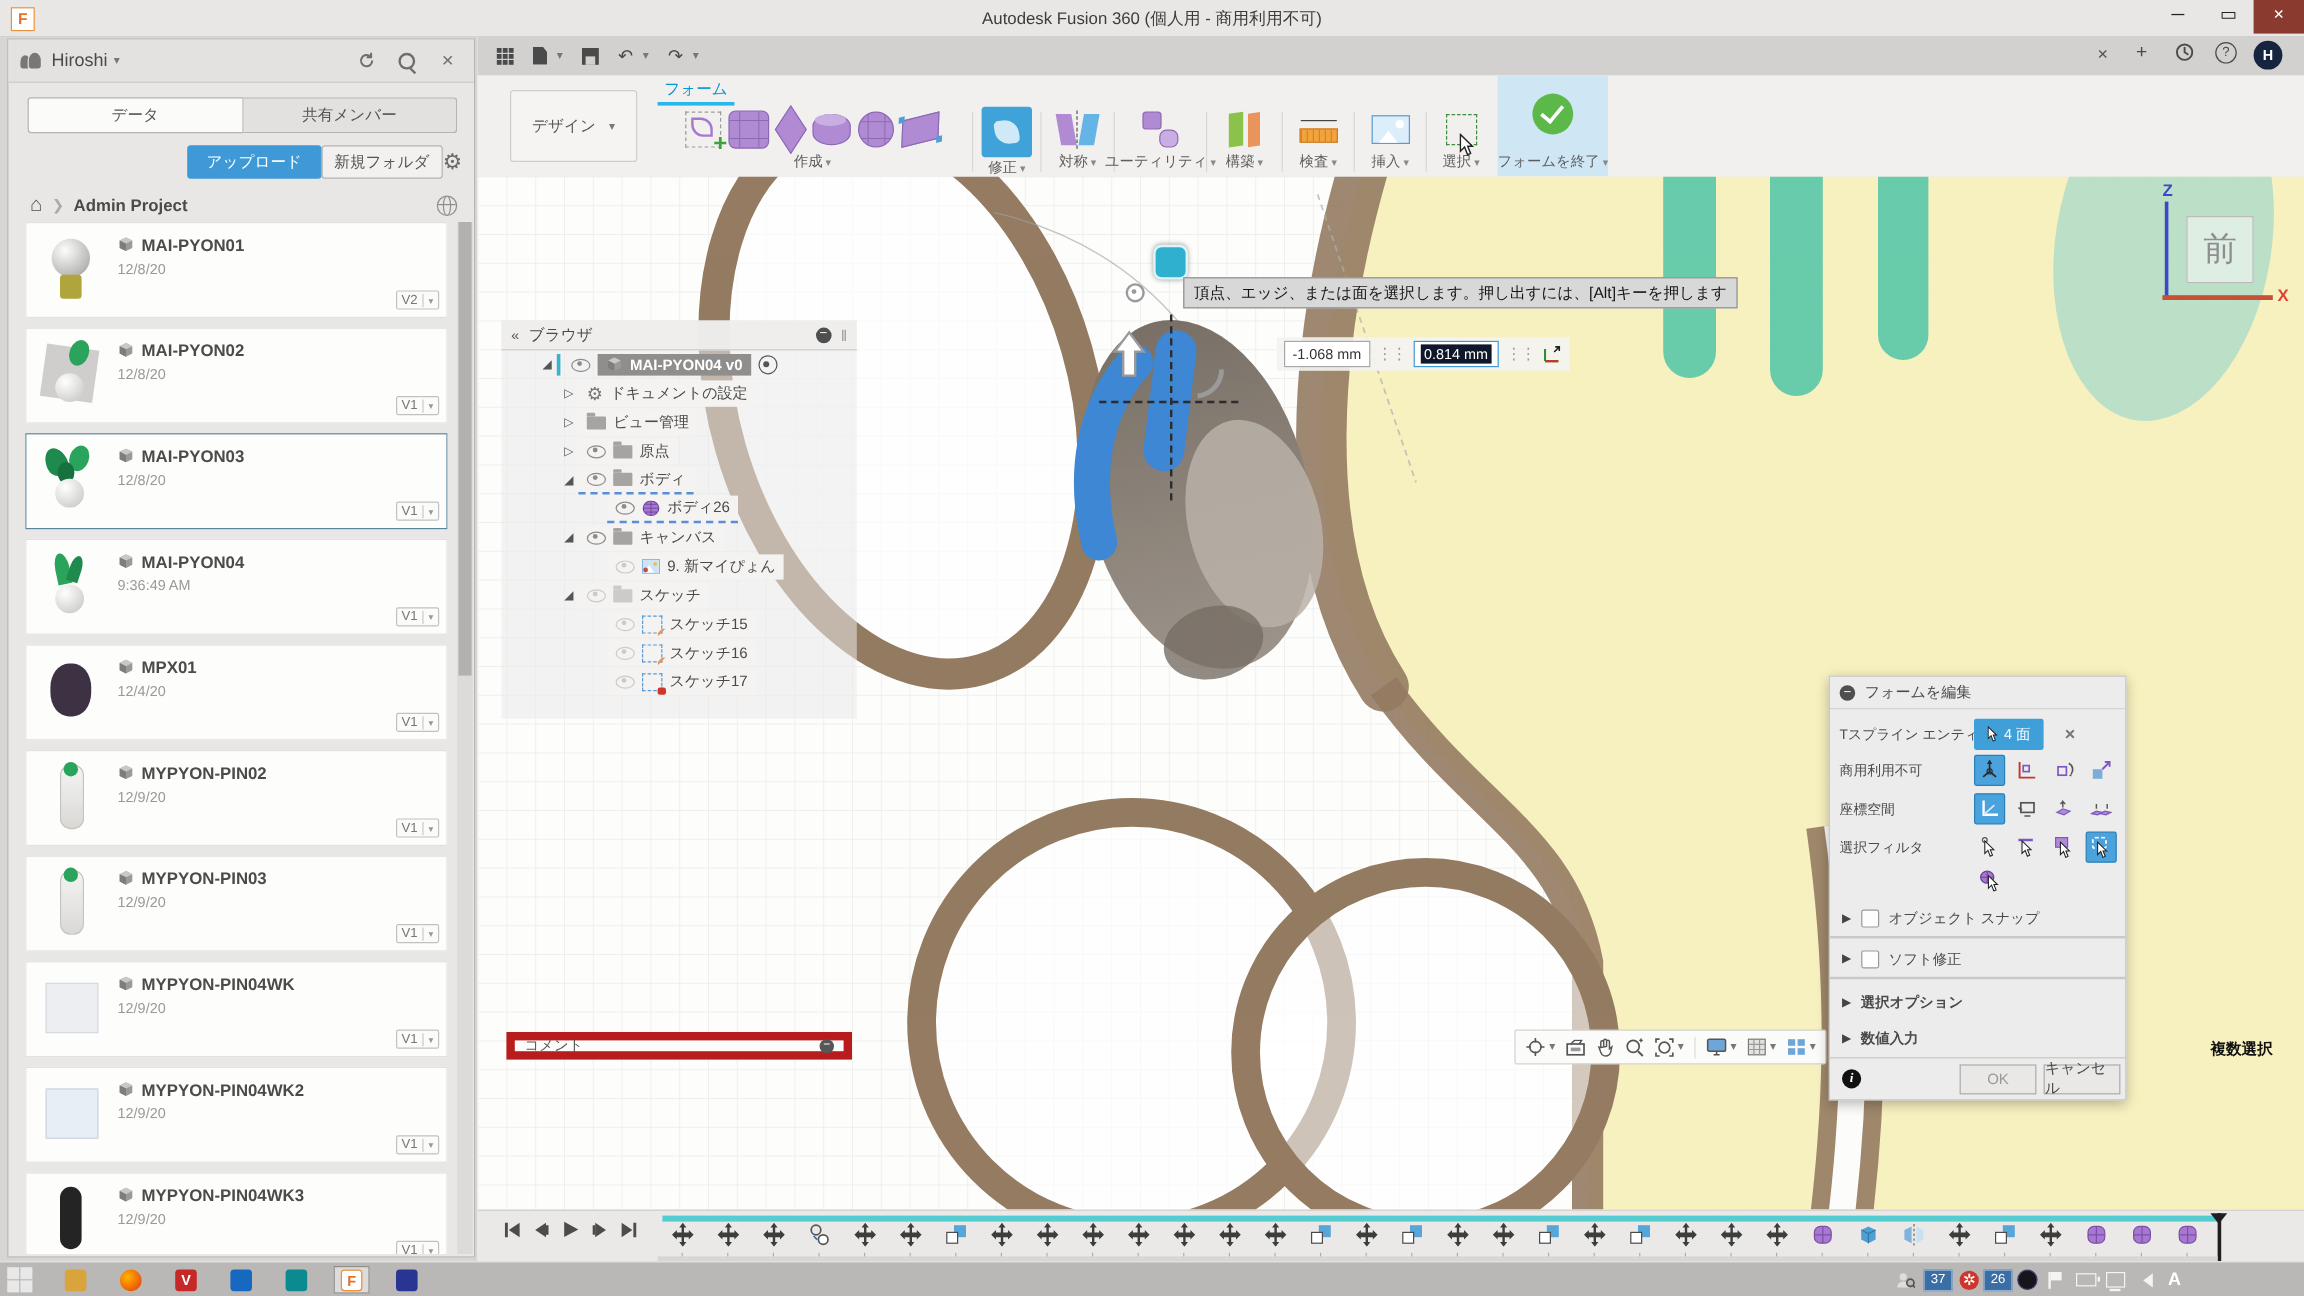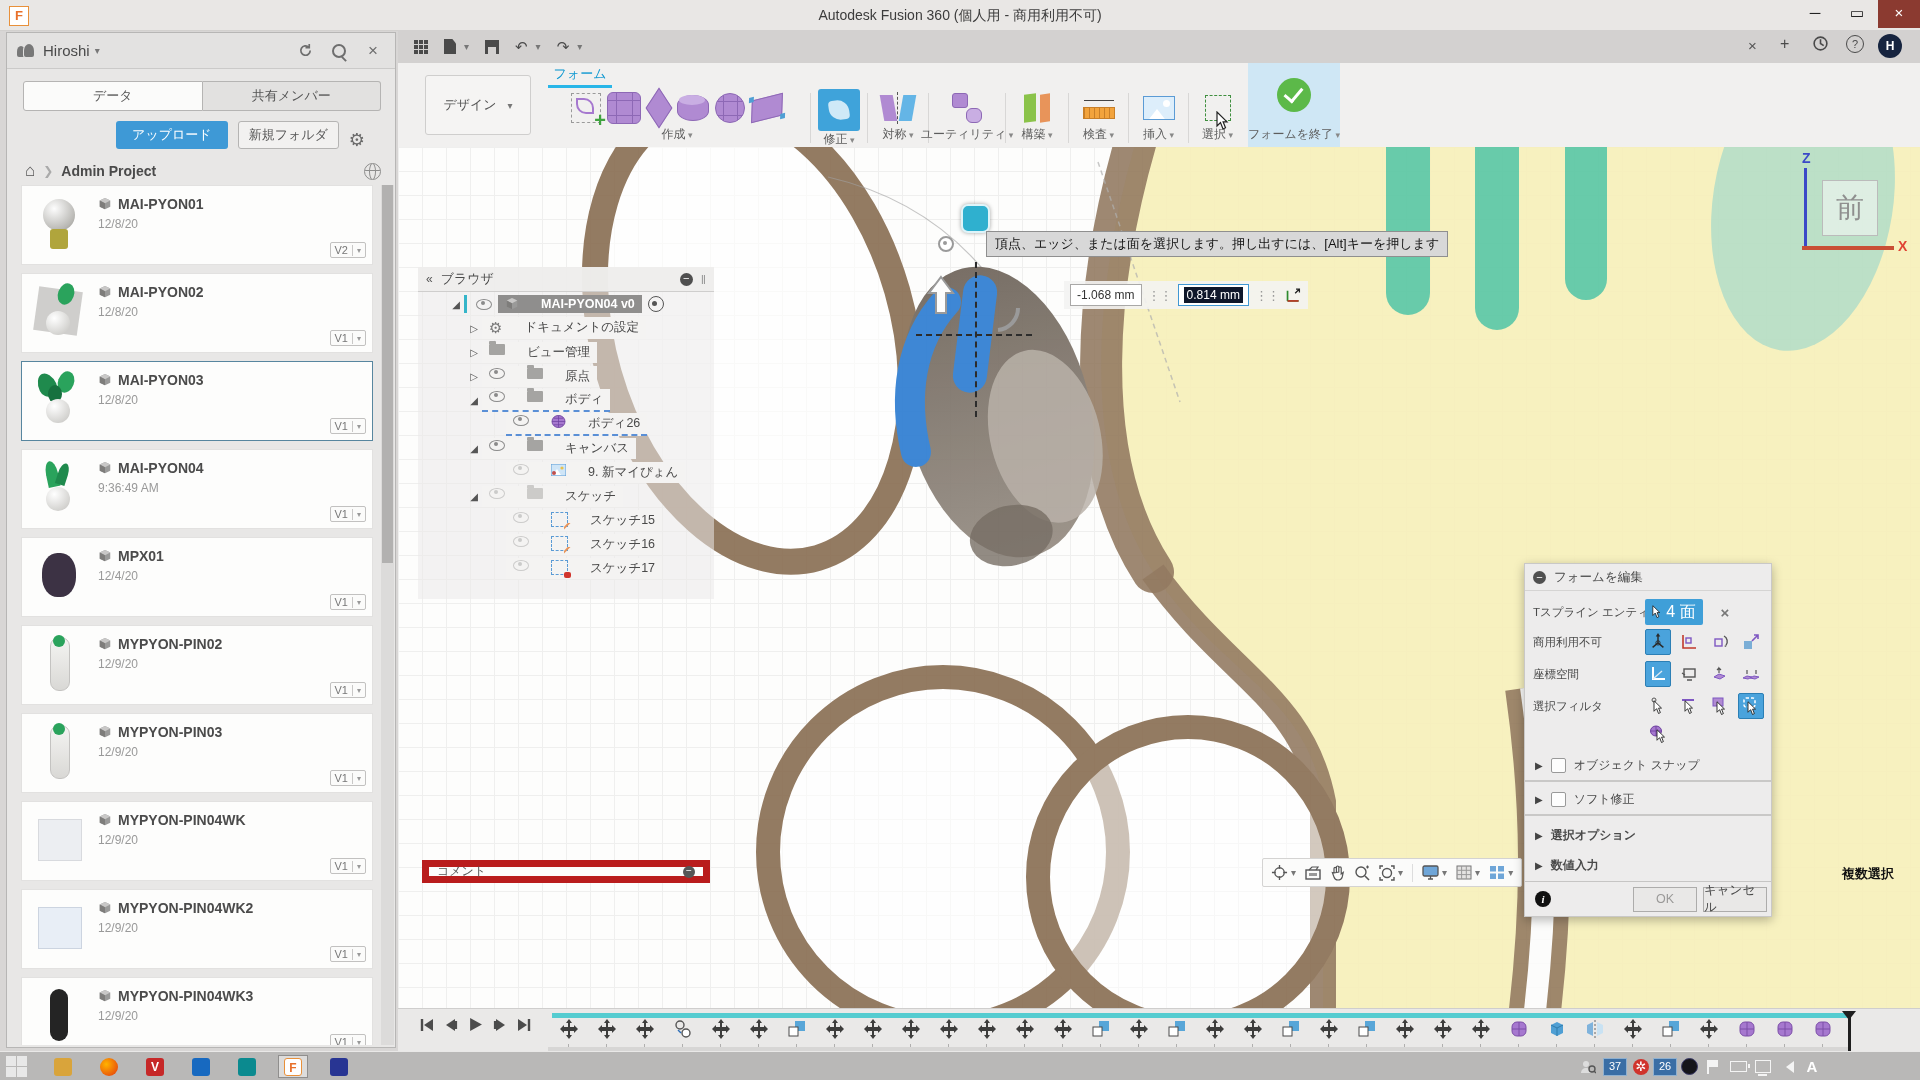--- a/index.html
+++ b/index.html
@@ -23,21 +23,21 @@
   #dp-user{font-size:15px;color:#4a4a4a}
   .caret{font-size:10px;color:#777;margin-left:5px}
   #dp-header .spacer{flex:1}
   .dp-hicon{width:24px;height:24px;display:flex;align-items:center;justify-content:center;color:#6e6e6e;margin-left:10px}
   .mag{width:10px;height:10px;border:2px solid #6e6e6e;border-radius:50%;position:relative}
   .mag:after{content:"";position:absolute;left:9px;top:10px;width:2px;height:6px;background:#6e6e6e;transform:rotate(-45deg)}
   #dp-tabs{position:absolute;left:16px;top:48px;width:358px;height:30px;display:flex}
   .dp-tab{flex:1;border:1px solid #b5b4b3;font-size:13px;color:#555;display:flex;align-items:center;justify-content:center;background:#e2e1e0}
   .dp-tab.active{background:#fbfbfa;border-radius:3px 0 0 3px}
   .dp-tab:last-child{border-left:none;border-radius:0 3px 3px 0}
-  #dp-actions{position:absolute;right:30px;top:88px;display:flex;align-items:flex-end;gap:10px}
+  #dp-actions{position:absolute;right:10px;top:88px;display:flex;align-items:center;}
   #btn-upload{background:#3e99d6;color:#fff;font-size:13px;border-radius:3px;padding:5px 16px}
   #btn-newfolder{background:#f2f1f0;color:#555;font-size:13px;border:1px solid #b5b4b3;border-radius:3px;padding:4px 10px}
   .gear{color:#6a6a6a;font-size:18px;line-height:18px}
   #dp-breadcrumb{position:absolute;left:18px;top:128px;right:14px;display:flex;align-items:center}
   .home{font-size:17px;color:#555}
   .bc-sep{color:#aaa;margin:0 8px;font-size:12px}
   #bc-label{font-size:14px;font-weight:bold;color:#4a4a4a}
   .globe{margin-left:auto;width:15px;height:15px;border:1.5px solid #8d8d8c;border-radius:50%;position:relative;overflow:hidden}
   .globe:before{content:"";position:absolute;left:4px;top:-1px;width:5px;height:15px;border:1px solid #8d8d8c;border-radius:50%}
   .globe:after{content:"";position:absolute;left:-1px;top:6px;width:16px;height:1.5px;background:#8d8d8c}
@@ -137,21 +137,21 @@
   #g-finish{background:#cfe7f5}
   .cursor-svg{position:absolute;pointer-events:none;z-index:40}
   
   #viewport{position:absolute;left:0;top:117px;width:100%;height:861px;background:#fdfdfc;overflow:hidden;
     background-image:linear-gradient(#efefee 1px,transparent 1px),linear-gradient(90deg,#efefee 1px,transparent 1px);background-size:24px 24px}
   
   #browser{position:absolute;left:20px;top:120px;width:296px;height:332px;background:rgba(235,234,233,0.55);z-index:6}
   #browser-head{height:24px;background:rgba(238,237,236,0.95);border-bottom:1px solid #cfcecd;display:flex;align-items:center;padding:0 8px;font-size:13px;color:#4a4a4a;gap:8px}
   #browser-head .dotm{margin-left:auto;width:13px;height:13px;border-radius:50%;background:#4f4f4f;color:#fff;font-size:11px;line-height:11px;text-align:center}
   .brow{display:flex;align-items:center;height:24px;font-size:12.5px;color:#4a4a4a}
-  .chip{display:inline-flex;align-items:flex-start;gap:22px;background:#f4f3f2;padding:2px 7px}
+  .chip{display:inline-flex;align-items:center;gap:6px;background:#f4f3f2;padding:2px 7px}
   .chip.rootchip{background:#8f8e8d;color:#fff;font-weight:bold}
   .chip.editing{border-bottom:2px dashed #5a8fd6}
   .tri{width:16px;text-align:center;color:#555;font-size:10px}
   .teal-bar{width:3px;height:18px;background:#35b5c9;margin-right:3px}
   .i-eye{width:14px;height:9px;border:1.5px solid #8b8b8b;border-radius:50%;position:relative;flex:none}
   .i-eye:after{content:"";position:absolute;left:4px;top:1.5px;width:4px;height:4px;border-radius:50%;background:#8b8b8b}
   .i-eye.off{opacity:.38}
   .i-folder{width:16px;height:11px;background:#a5a4a2;border-radius:1px;position:relative;flex:none}
   .i-folder:before{content:"";position:absolute;left:0;top:-3px;width:7px;height:3px;background:#a5a4a2;border-radius:1px 1px 0 0}
   .i-folder.dim{opacity:.5}
@@ -191,21 +191,21 @@
   .nv-sep{width:1px;height:18px;background:#ddd}
   #status-msel{position:absolute;left:1444px;top:835px;font-size:13px;font-weight:bold;color:#111;z-index:6}
   
   #dialog{position:absolute;left:1126px;top:533px;width:246px;height:352px;background:#edecec;border:1px solid #c9c8c7;box-shadow:0 3px 10px rgba(0,0,0,.28);z-index:20;font-size:11.5px;color:#4a4a4a}
   #dlg-head{height:26px;border-bottom:1px solid #d5d4d3;display:flex;align-items:center;gap:8px;padding:0 8px;font-size:12.5px}
   #dlg-head .dotm{width:13px;height:13px;border-radius:50%;background:#4f4f4f;color:#fff;font-size:11px;line-height:12px;text-align:center}
   .dlg-row{position:absolute;left:0;width:100%;height:28px;display:flex;align-items:center}
   .dlg-row .lbl{position:absolute;left:8px}
   .dbtn{position:absolute;width:26px;height:26px;border-radius:2px;display:flex;align-items:center;justify-content:center}
   .dbtn.active{background:#4aa3dc;border:1px solid #2c7fb5;box-sizing:border-box}
-  #ent-btn{position:absolute;left:120px;width:58px;height:26px;background:#3f9fd8;border-radius:2px;color:#fff;display:flex;align-items:center;justify-content:center;gap:4px;font-size:16px}
+  #ent-btn{position:absolute;left:120px;width:58px;height:26px;background:#3f9fd8;border-radius:2px;color:#fff;display:flex;align-items:center;justify-content:center;gap:4px;font-size:12px}
   #ent-clear{position:absolute;left:190px;width:20px;text-align:center;color:#777;font-size:15px;font-weight:bold}
   .dlg-sec{position:absolute;left:0;width:100%;height:26px;display:flex;align-items:center;gap:8px;padding-left:10px;box-sizing:border-box;font-size:12px}
   .sec-tri{font-size:10px;color:#444}
   .cbx{width:13px;height:13px;background:#fdfdfd;border:1px solid #999;border-radius:2px}
   .dlg-div{position:absolute;left:0;width:100%;height:2px;background:#c9c8c7}
   #dlg-foot{position:absolute;left:0;bottom:0;width:100%;height:34px;border-top:1px solid #c6c5c4;display:flex;align-items:center}
   #dlg-info{margin-left:10px;width:16px;height:16px;border-radius:50%;background:#111;color:#fff;font-size:11px;font-style:italic;font-weight:bold;text-align:center;line-height:16px;font-family:"Liberation Serif",serif}
   #btn-ok{position:absolute;left:108px;width:62px;height:23px;background:#e9e8e7;border:1px solid #adacab;color:#9a9998;font-size:12.5px;display:flex;align-items:center;justify-content:center}
   #btn-cancel{position:absolute;left:178px;width:62px;height:23px;background:#e9e8e7;border:1px solid #adacab;color:#4a4a4a;font-size:12.5px;display:flex;align-items:center;justify-content:center}
   

